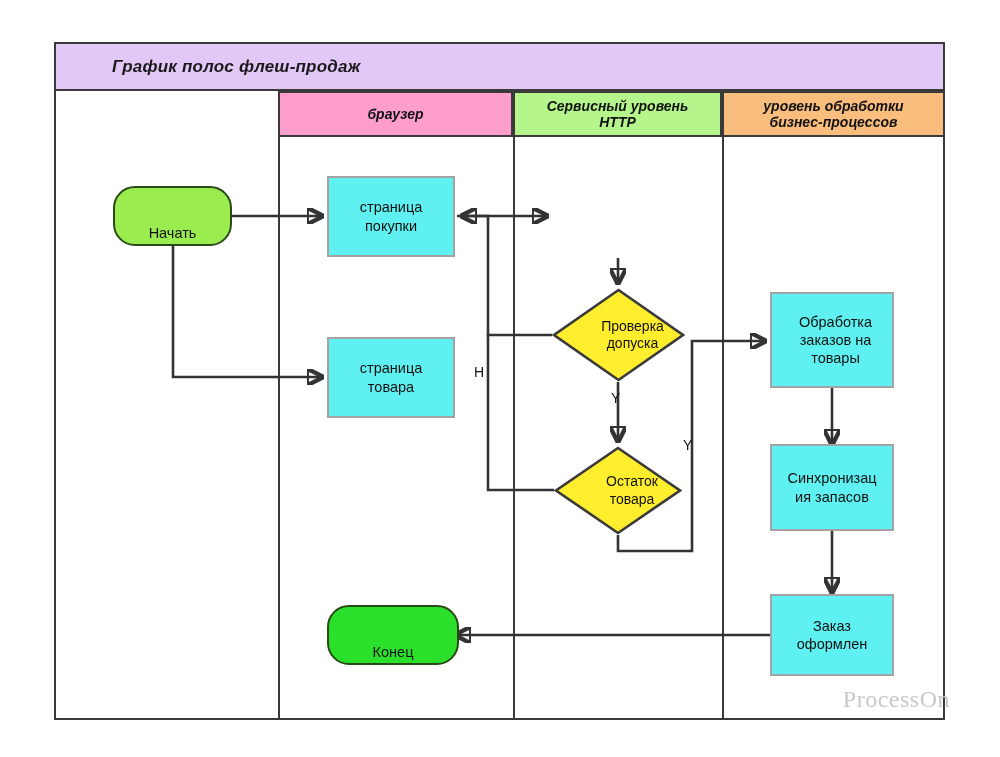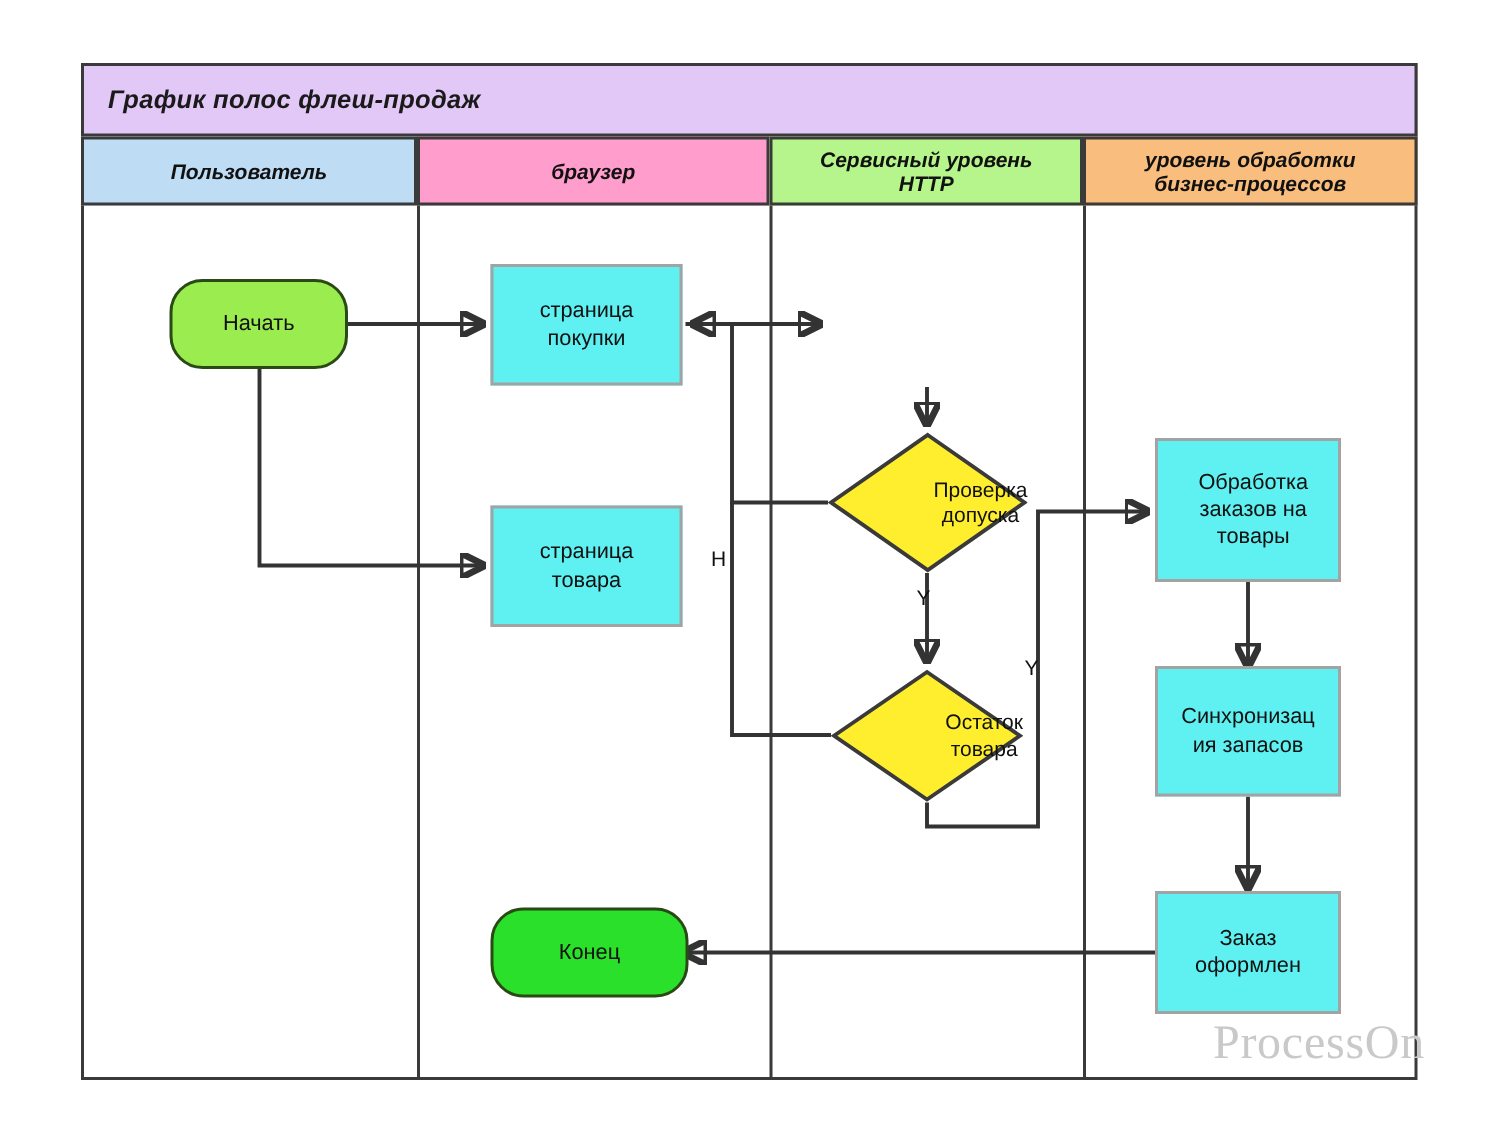--- a/index.html
+++ b/index.html
@@ -36,20 +36,21 @@
     position: absolute;
     left: 54px;
     top: 42px;
     width: 891px;
     height: 49px;
     box-sizing: border-box;
     border: 2px solid #3a3a3a;
     background: #e2c8f7;
     display: flex;
     align-items: center;
+    padding-left: 40px;
   }
   .title-band .title-text {
     padding-left: 16px;
     font-size: 17px;
     font-style: italic;
     font-weight: bold;
     color: #1a1a1a;
     letter-spacing: 0.2px;
   }
 
@@ -98,36 +99,37 @@
     line-height: 1.25;
     padding: 2px 4px;
   }
   .node.process {
     background: #5ff1f1;
     border: 2px solid #a3a3a3;
   }
   .node.terminator {
     border-radius: 22px;
     border: 2px solid #2a4a15;
+    align-items: flex-end;
   }
   .node.start { background: #9bec4f; }
   .node.end   { background: #2ae02a; }
 
   
   .diamond {
     position: absolute;
   }
   .diamond svg { display: block; }
   .diamond .dlabel {
     position: absolute;
-    left: 0; top: 0;
+    left: 14px; top: 0;
     width: 100%; height: 100%;
     display: flex;
     align-items: center;
-    justify-content: flex-end;
+    justify-content: center;
     text-align: center;
     font-size: 14px;
     color: #111111;
     line-height: 1.25;
     pointer-events: none;
   }
 
   
   #edges {
     position: absolute;
@@ -144,40 +146,37 @@
     color: #111111;
     background: transparent;
   }
 
   
   .watermark {
     position: absolute;
     right: 50px;
     bottom: 44px;
     font-family: "Liberation Serif", serif;
-    font-size: 32px;
+    font-size: 24px;
     color: #c9c9c9;
     letter-spacing: 0.5px;
     user-select: none;
   }
 </style>
 </head>
 <body>
 
 <div id="canvas">
 
   <div class="frame"></div>
 
   <div class="title-band">
     <span class="title-text">График полос флеш-продаж</span>
   </div>
 
-  <div class="lane-head l0">
-    <span>Пользователь</span>
-  </div>
   <div class="lane-head l1">
     <span>браузер</span>
   </div>
   <div class="lane-head l2">
     <span>
       <span>Сервисный уровень</span><br>
       <span>HTTP</span>
     </span>
   </div>
   <div class="lane-head l3">

